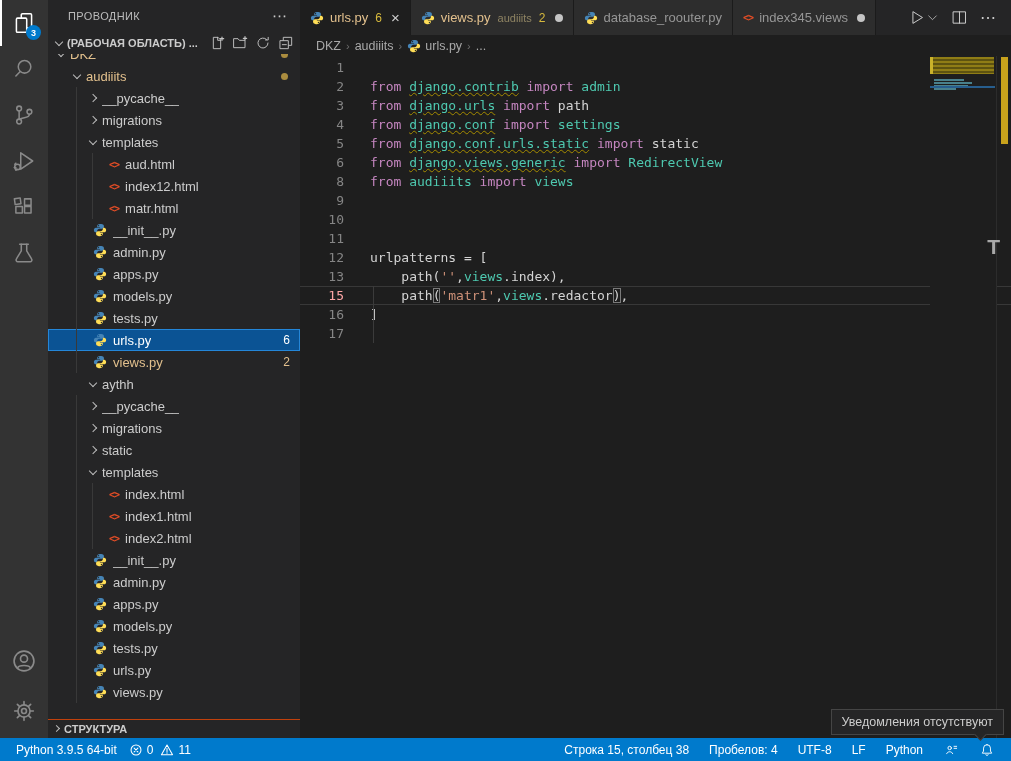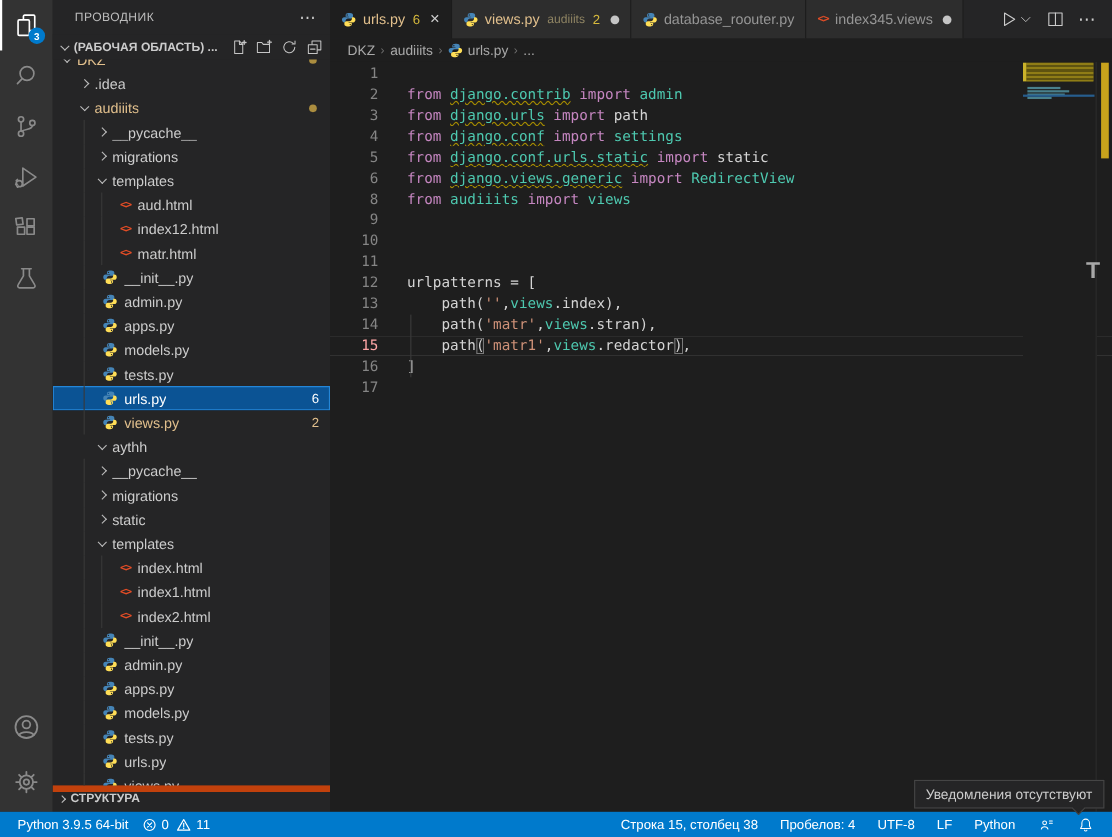--- a/index.html
+++ b/index.html
@@ -39,21 +39,21 @@
                 border-right:1.4px solid #bbb;border-bottom:1.4px solid #bbb;transform:rotate(-45deg)}
   .chev.exp::before{transform:rotate(45deg);top:4px}
   .fspace{width:9px;flex:none}
   .pyic{flex:none;margin-right:6px}
   .chev+.name{margin-left:1px}
   .html-ic{color:#e44d26;font-family:"DejaVu Sans Mono",monospace;font-size:10px;font-weight:bold;
            letter-spacing:-1px;margin-right:6px;flex:none}
   .tbadge{margin-left:auto;margin-right:10px;font-size:12px;color:#e2c08d}
   .row.sel .tbadge{color:#ffffff}
   .tdot{margin-left:auto;margin-right:12px;width:7px;height:7px;border-radius:50%;background:#ab8d3f;flex:none}
-  .section-bottom{height:18px;border-top:6px solid #c2410c;display:flex;flex:none;cursor:pointer}
+  .section-bottom{height:18px;border-top:1px solid #c2410c;display:flex;align-items:center;flex:none;cursor:pointer}
   .section-bottom .lbl{font-size:11px;font-weight:bold;color:#cccccc}
   .schev{width:16px;height:14px;position:relative}
   .schev::before{content:"";position:absolute;left:6px;top:4px;width:4px;height:4px;
                  border-right:1.3px solid #bbb;border-bottom:1.3px solid #bbb;transform:rotate(-45deg)}
 
   
   .editor-group{flex:1;display:flex;flex-direction:column;min-width:0}
   .tabbar{height:35px;background:#252526;display:flex;flex:none}
   .tab{display:flex;align-items:center;padding:0 10px;background:#2d2d2d;border-right:1px solid #1b1b1b;
        font-size:13px;color:#969696;cursor:pointer;white-space:nowrap}
@@ -236,24 +236,20 @@
             </span>
           </span>
       </div>
       <div class="tree">
         <div class="tree-inner" id="tree">
             <div class="row mod" style="padding-left: 4px;">
               <span class="chev exp"></span>
               <span class="name">DKZ</span>
               <span class="tdot"></span>
             </div>
-            <div class="row" style="padding-left: 20px;">
-              <span class="chev"></span>
-              <span class="name">.idea</span>
-            </div>
             <div class="row mod" style="padding-left: 20px;">
               <span class="chev exp"></span>
               <span class="name">audiiits</span>
               <span class="tdot"></span>
             </div>
             <div class="row" style="padding-left: 36px;">
               <i class="guide" style="left:28px"></i>
               <span class="chev"></span>
               <span class="name">__pycache__</span>
             </div>
@@ -584,21 +580,20 @@
             <div class="cl"><span class="ln">3</span><span class="tk-k">from</span><span class="tk-p"> </span><span class="tk-m">django.urls</span><span class="tk-p"> </span><span class="tk-k">import</span><span class="tk-p"> </span><span class="tk-p">path</span></div>
             <div class="cl"><span class="ln">4</span><span class="tk-k">from</span><span class="tk-p"> </span><span class="tk-m">django.conf</span><span class="tk-p"> </span><span class="tk-k">import</span><span class="tk-p"> </span><span class="tk-t">settings</span></div>
             <div class="cl"><span class="ln">5</span><span class="tk-k">from</span><span class="tk-p"> </span><span class="tk-m">django.conf.urls.static</span><span class="tk-p"> </span><span class="tk-k">import</span><span class="tk-p"> </span><span class="tk-p">static</span></div>
             <div class="cl"><span class="ln">6</span><span class="tk-k">from</span><span class="tk-p"> </span><span class="tk-m">django.views.generic</span><span class="tk-p"> </span><span class="tk-k">import</span><span class="tk-p"> </span><span class="tk-t">RedirectView</span></div>
             <div class="cl"><span class="ln">8</span><span class="tk-k">from</span><span class="tk-p"> </span><span class="tk-t">audiiits</span><span class="tk-p"> </span><span class="tk-k">import</span><span class="tk-p"> </span><span class="tk-t">views</span></div>
             <div class="cl"><span class="ln">9</span></div>
             <div class="cl"><span class="ln">10</span></div>
             <div class="cl"><span class="ln">11</span></div>
             <div class="cl"><span class="ln">12</span><span class="tk-p">urlpatterns = [</span></div>
             <div class="cl"><span class="ln">13</span><span class="tk-p">    path(</span><span class="tk-s">''</span><span class="tk-p">,</span><span class="tk-t">views</span><span class="tk-p">.index),</span></div>
-            <div class="cl"><span class="ln">14</span><span class="tk-p">    path(</span><span class="tk-s">'matr'</span><span class="tk-p">,</span><span class="tk-t">views</span><span class="tk-p">.stran),</span></div>
             <div class="cl cur"><span class="ln">15</span><span class="tk-p">    path</span><span class="tk-b">(</span><span class="tk-s">'matr1'</span><span class="tk-p">,</span><span class="tk-t">views</span><span class="tk-p">.redactor</span><span class="tk-b">)</span><span class="tk-p">,</span></div>
             <div class="cl"><span class="ln">16</span><span class="tk-p">]</span></div>
             <div class="cl"><span class="ln">17</span></div>
           </div>
         <div class="indent-guide"></div>
         <div class="minimap">
           <div class="mm-yellow"></div>
           <div class="mm-ticks"></div>
           <div class="mm-code">
             <i style="width:30px"></i>

